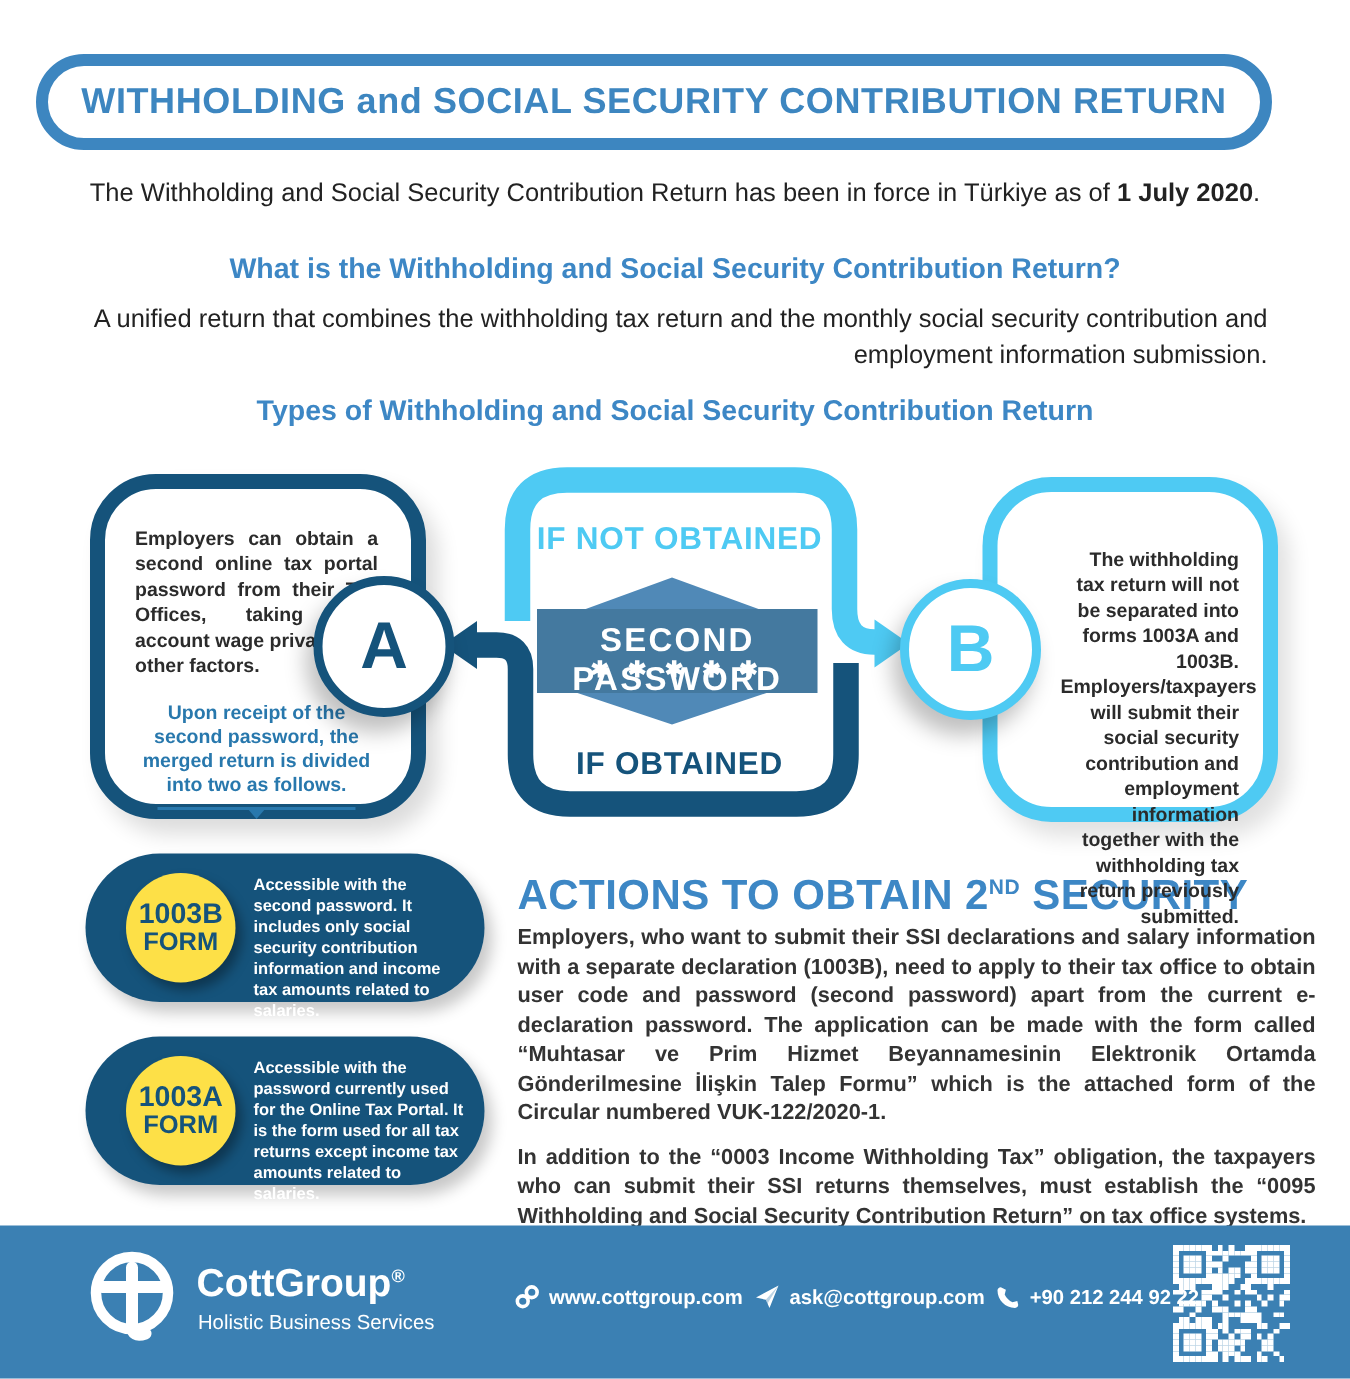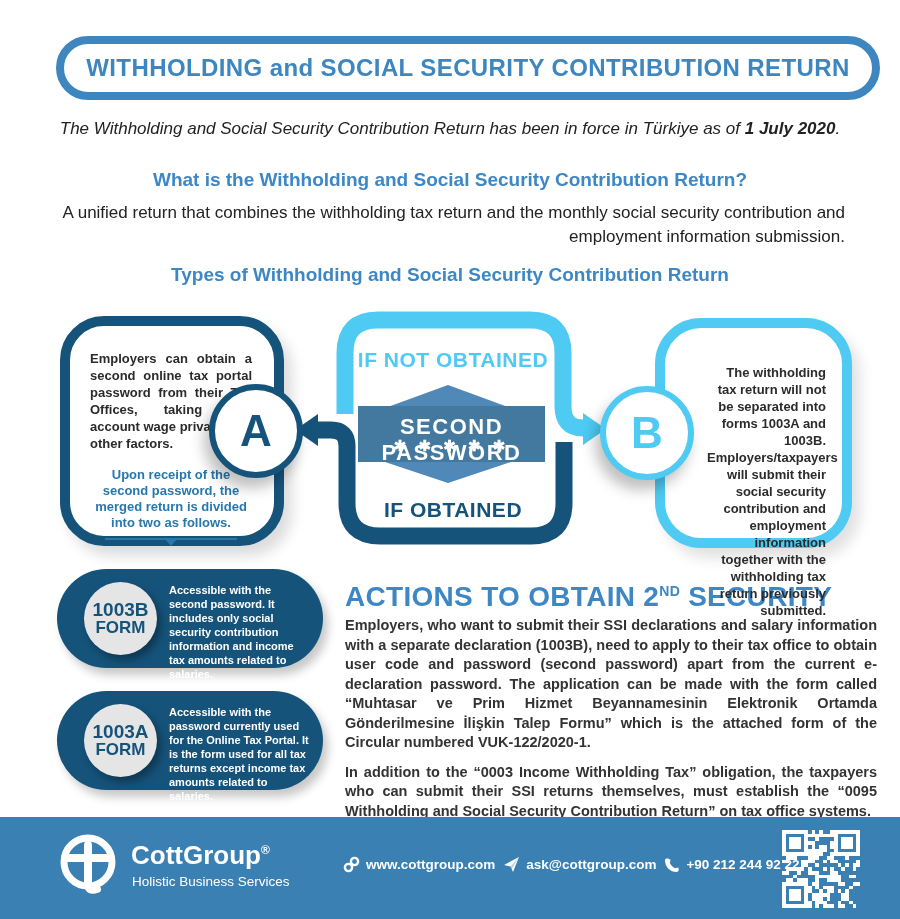--- a/index.html
+++ b/index.html
@@ -1,27 +1,27 @@
 <!DOCTYPE html>
 <html><head>
 <meta charset="utf-8">
 <style>
   * { margin:0; padding:0; box-sizing:border-box; }
   html,body { background:#ffffff; }
   body { width:900px; height:919px; font-family:"Liberation Sans", sans-serif; position:relative; overflow:hidden; }
   #page { position:relative; width:900px; height:919px; background:#fff; }
 
   
-  .title-pill { position:absolute; left:56px; top:36px; width:824px; height:64px;
+  .title-pill { position:absolute; left:24px; top:36px; width:824px; height:64px;
     border:8px solid #3d86c0; border-radius:36px; display:flex; align-items:center; justify-content:center; }
   .title-pill h1 { color:#3d86c0; font-size:24px; font-weight:bold; letter-spacing:.4px; }
 
   
   .intro { position:absolute; left:40px; top:119px; width:820px; text-align:center;
-    font-size:17px; color:#222;font-style:italic; }
+    font-size:17px; color:#222; }
   .intro b { font-weight:bold; }
   .sec-heading { position:absolute; left:40px; width:820px; text-align:center;
     color:#3d87c5; font-size:19px; font-weight:bold; }
   .h-what { top:169px; }
   .h-types { top:264px; }
   .what-body { position:absolute; left:55px; top:201px; width:790px; text-align:right;
     font-size:17px; line-height:24px; color:#222; }
 
   
   #flow-svg { position:absolute; left:0; top:0; width:900px; height:919px; pointer-events:none; z-index:2; }
@@ -55,21 +55,21 @@
     color:#fff; font-size:22px; font-weight:bold; letter-spacing:1.5px; }
   .badge-mask { position:absolute; left:358px; top:437px; width:187px; text-align:center; z-index:4;
     color:#fff; font-size:15px; font-weight:bold; letter-spacing:4px; }
 
   
   .form-pill { position:absolute; left:57px; width:266px; height:99px; background:#15537b;
     border-radius:56px; box-shadow:5px 7px 10px rgba(0,0,0,.22); z-index:1; }
   .pill-1003b { top:569px; }
   .pill-1003a { top:691px; }
   .form-circle { position:absolute; left:27px; top:13px; width:73px; height:73px; border-radius:50%;
-    background:#e5e5e5; box-shadow:4px 5px 8px rgba(0,0,0,.35);
+    background:#fde047; box-shadow:4px 5px 8px rgba(0,0,0,.35);
     display:flex; flex-direction:column; align-items:center; justify-content:center; }
   .form-circle .code { color:#15537b; font-size:19px; font-weight:bold; line-height:19px; }
   .form-circle .form { color:#15537b; font-size:17px; font-weight:bold; line-height:18px; }
   .form-pill .ptext { position:absolute; left:112px; top:14px; width:142px;
     color:#fff; font-size:11px; font-weight:bold; line-height:14px; }
 
   
   .actions-h { position:absolute; left:345px; top:581px; width:535px;
     color:#3d87c5; font-size:28px; font-weight:bold; letter-spacing:.3px; }
   .actions-h sup { font-size:14px; }

